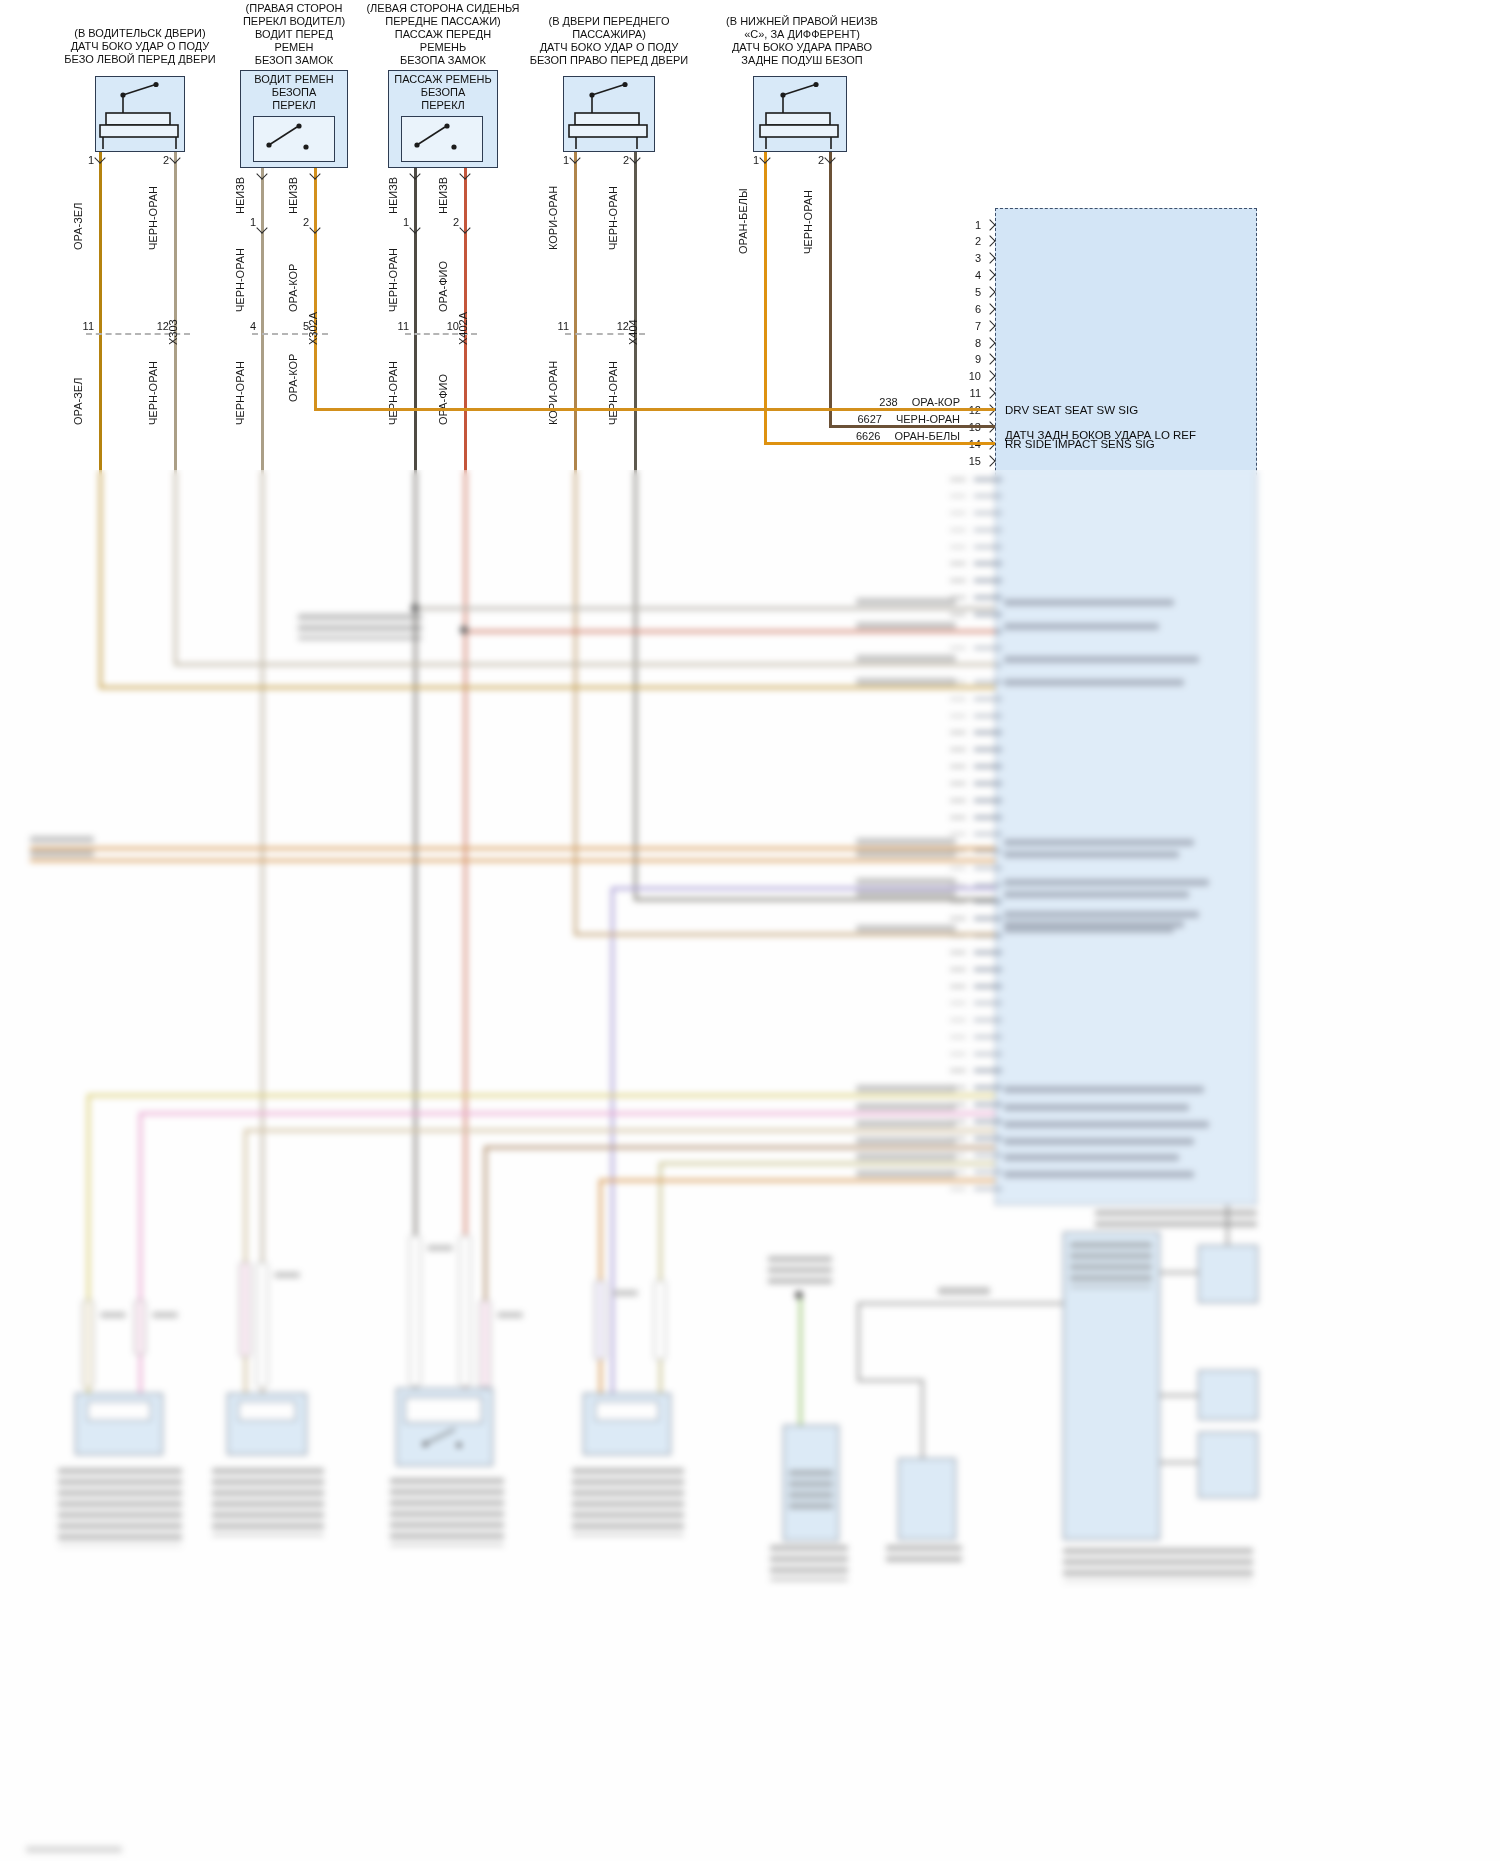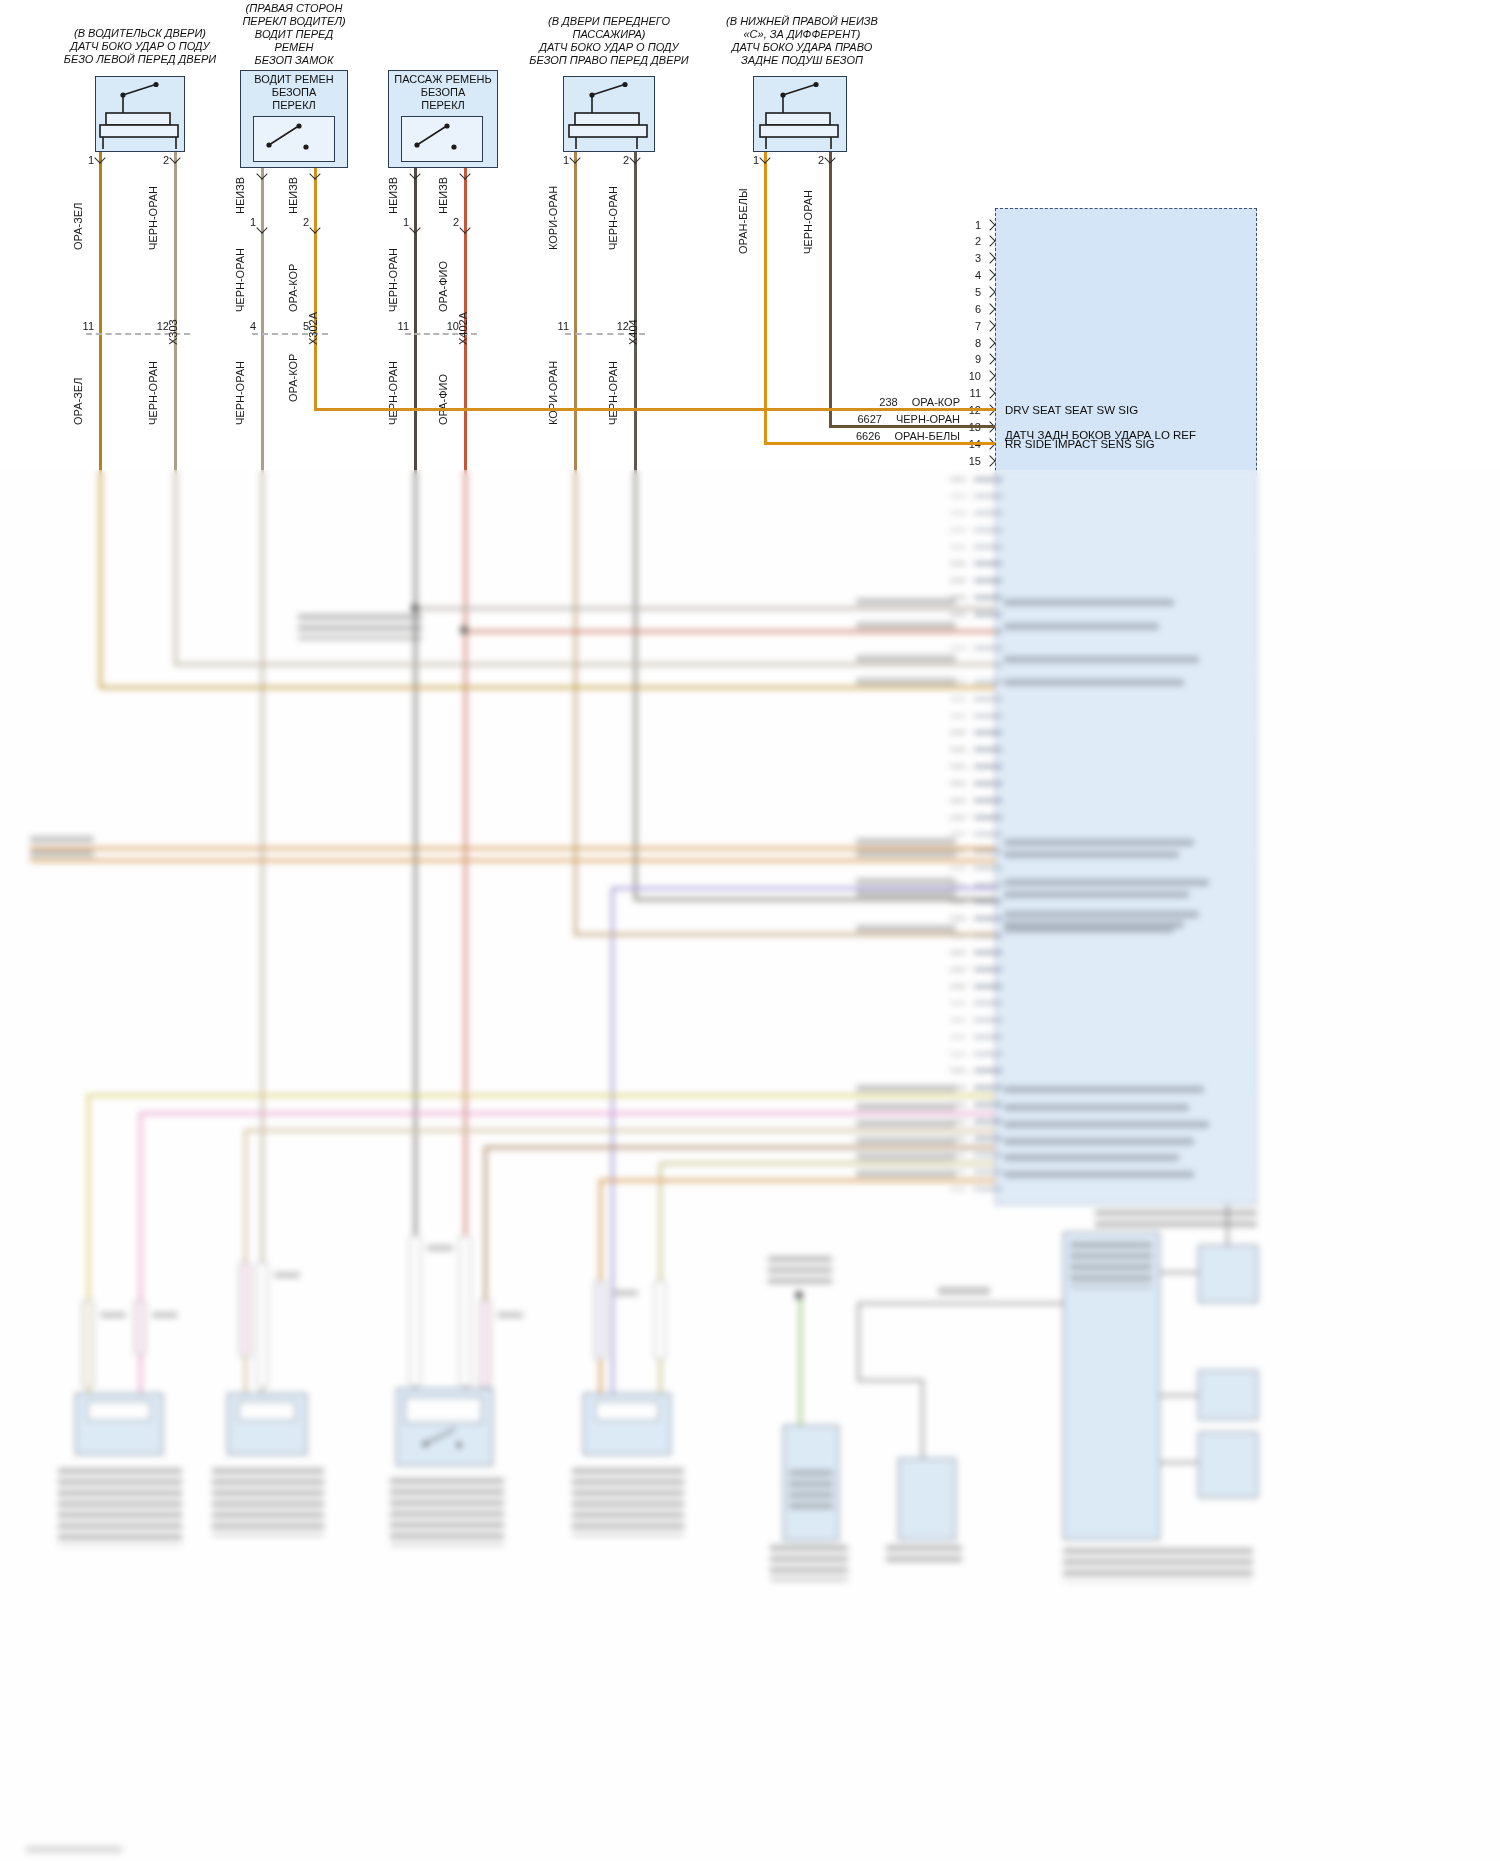--- a/index.html
+++ b/index.html
@@ -1,19 +1,19 @@
 <!DOCTYPE html>
 <html><head>
 <meta charset="utf-8">
 <style>
   html,body{margin:0;padding:0;background:#fff;}
   #page{position:relative;width:1500px;height:1861px;background:#ffffff;overflow:hidden;
         font-family:"Liberation Sans",sans-serif;color:#111;}
   .cap{position:absolute;text-align:center;font-size:11px;line-height:13px;color:#101010;}
-  .cap span{display:block;font-style:italic;}
+  .cap span{display:block;}
   .cbox{position:absolute;background:#d8e9f8;border:1.7px solid #2e3c52;box-sizing:border-box;}
   .ibox{position:absolute;background:#eaf3fb;border:1.4px solid #2e3c52;box-sizing:border-box;}
   .intitle{position:absolute;text-align:center;font-size:11px;line-height:13px;color:#101010;}
   .intitle span{display:block;}
   .glyph{position:absolute;}
   .vw{position:absolute;width:3px;}
   .hw{position:absolute;height:3px;}
   .vlabel{position:absolute;height:14px;line-height:14px;font-size:11px;white-space:nowrap;
           transform:rotate(-90deg);transform-origin:0 100%;color:#1a1a1a;}
   .n{position:absolute;width:20px;text-align:right;font-size:11px;color:#1a1a1a;}
@@ -56,20 +56,27 @@
     <span>ДАТЧ БОКО УДАР О ПОДУ</span>
     <span>БЕЗО ЛЕВОЙ ПЕРЕД ДВЕРИ</span>
   </div>
   <div class="cap" style="left:192px;top:2px;width:204px">
     <span>(ПРАВАЯ СТОРОН</span>
     <span>ПЕРЕКЛ ВОДИТЕЛ)</span>
     <span>ВОДИТ ПЕРЕД</span>
     <span>РЕМЕН</span>
     <span>БЕЗОП ЗАМОК</span>
   </div>
+  <div class="cap" style="left:336px;top:2px;width:214px">
+    <span>(ЛЕВАЯ СТОРОНА СИДЕНЬЯ</span>
+    <span>ПЕРЕДНЕ ПАССАЖИ)</span>
+    <span>ПАССАЖ ПЕРЕДН</span>
+    <span>РЕМЕНЬ</span>
+    <span>БЕЗОПА ЗАМОК</span>
+  </div>
   <div class="cap" style="left:518px;top:15px;width:182px">
     <span>(В ДВЕРИ ПЕРЕДНЕГО</span>
     <span>ПАССАЖИРА)</span>
     <span>ДАТЧ БОКО УДАР О ПОДУ</span>
     <span>БЕЗОП ПРАВО ПЕРЕД ДВЕРИ</span>
   </div>
   <div class="cap" style="left:708px;top:15px;width:188px">
     <span>(В НИЖНЕЙ ПРАВОЙ НЕИЗВ</span>
     <span>«С», ЗА ДИФФЕРЕНТ)</span>
     <span>ДАТЧ БОКО УДАРА ПРАВО</span>

